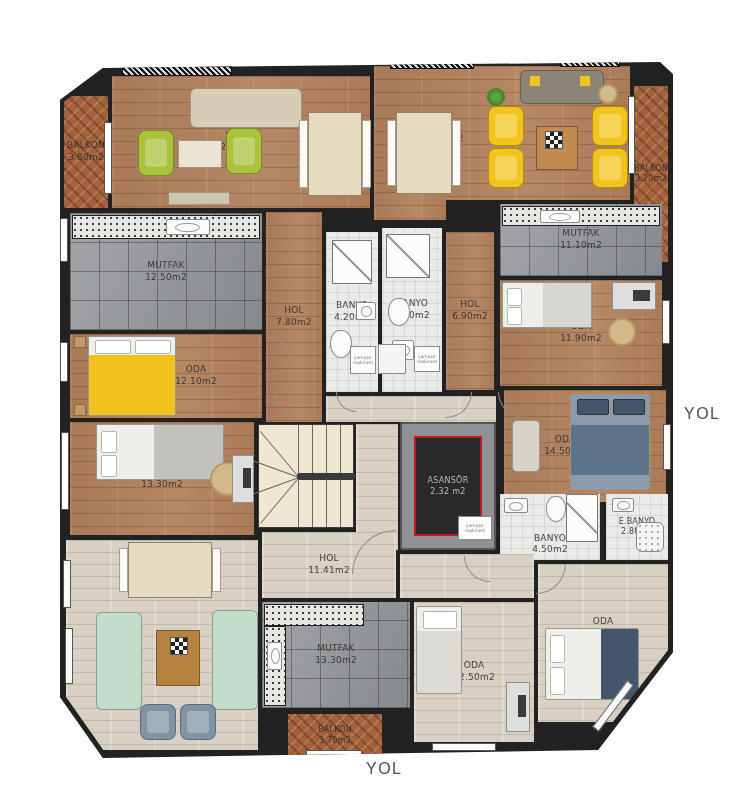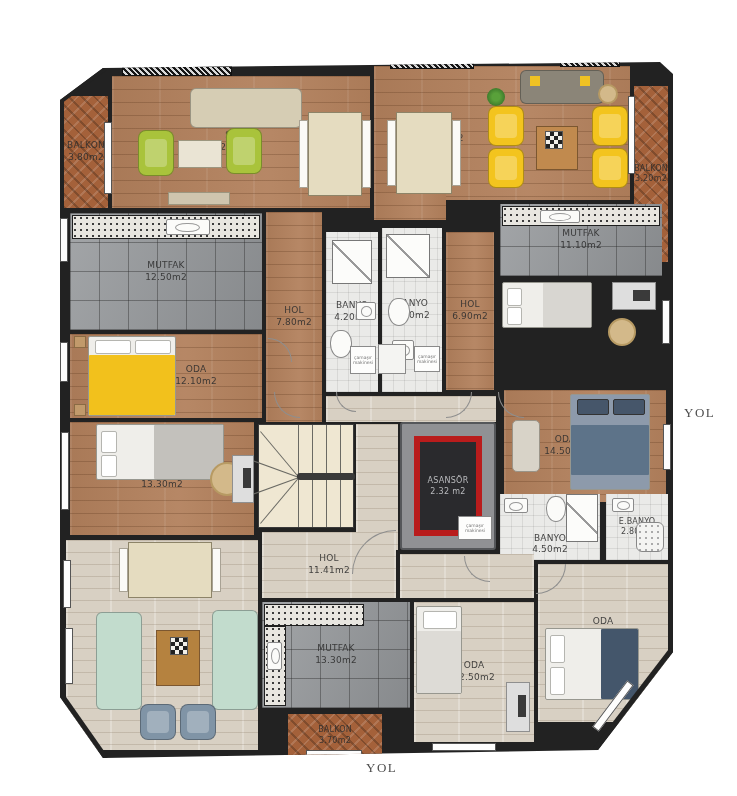--- a/index.html
+++ b/index.html
@@ -50,24 +50,24 @@
   .dining{background:#e5dcc0;border:1px solid #8d8468;}
   .dining::before,.dining::after{content:"";position:absolute;top:9%;bottom:9%;width:7px;background:#fbfaf6;border:1px solid #a8a294;}
   .dining::before{left:-10px;}.dining::after{right:-10px;}
   .bed{background:#efeeea;border:1px solid #97978f;border-radius:2px;}
   .pil{position:absolute;background:#fff;border:1px solid #b5b5b0;border-radius:2px;z-index:2;}
   .blk{position:absolute;border-radius:1px;z-index:1;}
   .desk{background:#dedede;border:1px solid #8f8f8f;}
   .desk::after{content:"";position:absolute;right:12%;top:25%;width:40%;height:45%;background:#3a3a3a;}
   .rug{border-radius:50%;background:#d3b98a;border:2px solid #b79a63;}
   .chess{background-image:repeating-conic-gradient(#222 0 25%,#f2f0ea 0 50%);background-size:8px 8px;border:1px solid #555;}
-  .yol{position:absolute;font-size:13px;letter-spacing:1.5px;color:#4c4c4c;font-family:Liberation Serif, serif;}
+  .yol{position:absolute;font-size:16px;letter-spacing:1.5px;color:#4c4c4c;font-family:Liberation Sans, sans-serif;}
   .elev-out{background:#909194;border:2px solid #55575a;border-radius:3px;}
   .elev-in{position:absolute;left:12px;top:12px;right:12px;bottom:12px;background:var(--elevator,#2a2a2d);
-        border:6px solid #b91c1c;display:flex;flex-direction:column;align-items:center;justify-content:center;
+        border:2px solid #b91c1c;display:flex;flex-direction:column;align-items:center;justify-content:center;
         font-size:8px;line-height:1.4;color:#b9babd;letter-spacing:.3px;}
   .stepsv{position:absolute;right:0;top:0;width:58%;height:100%;
         background:repeating-linear-gradient(90deg,#6a6a64 0 1px,transparent 1px 14px);}
   .fan{position:absolute;width:60px;height:1px;background:#6a6a64;transform-origin:left center;}
   .rail{position:absolute;background:#3a3a3a;border-radius:3px;}
 </style>
 </head>
 <body>
 
 <div id="stage">
@@ -151,20 +151,26 @@
         </div>
     </div>
 
     <div class="room tile" style="left:440px;top:142px;width:162px;height:72px">
       <div class="rlabel">
           <span>MUTFAK</span>
           <span>11.10m2</span>
         </div>
     </div>
 
+    <div class="room wood" style="left:440px;top:218px;width:162px;height:106px">
+      <div class="rlabel">
+          <span>ODA</span>
+          <span>11.90m2</span>
+        </div>
+    </div>
 
     <div class="room wood" style="left:444px;top:328px;width:162px;height:112px">
       <div class="rlabel" style="padding-right:40px">
           <span>ODA</span>
           <span>14.50m2</span>
         </div>
     </div>
 
     <div class="room bath" style="left:440px;top:432px;width:100px;height:66px">
       <div class="rlabel" style="justify-content:flex-end;padding-bottom:4px">

